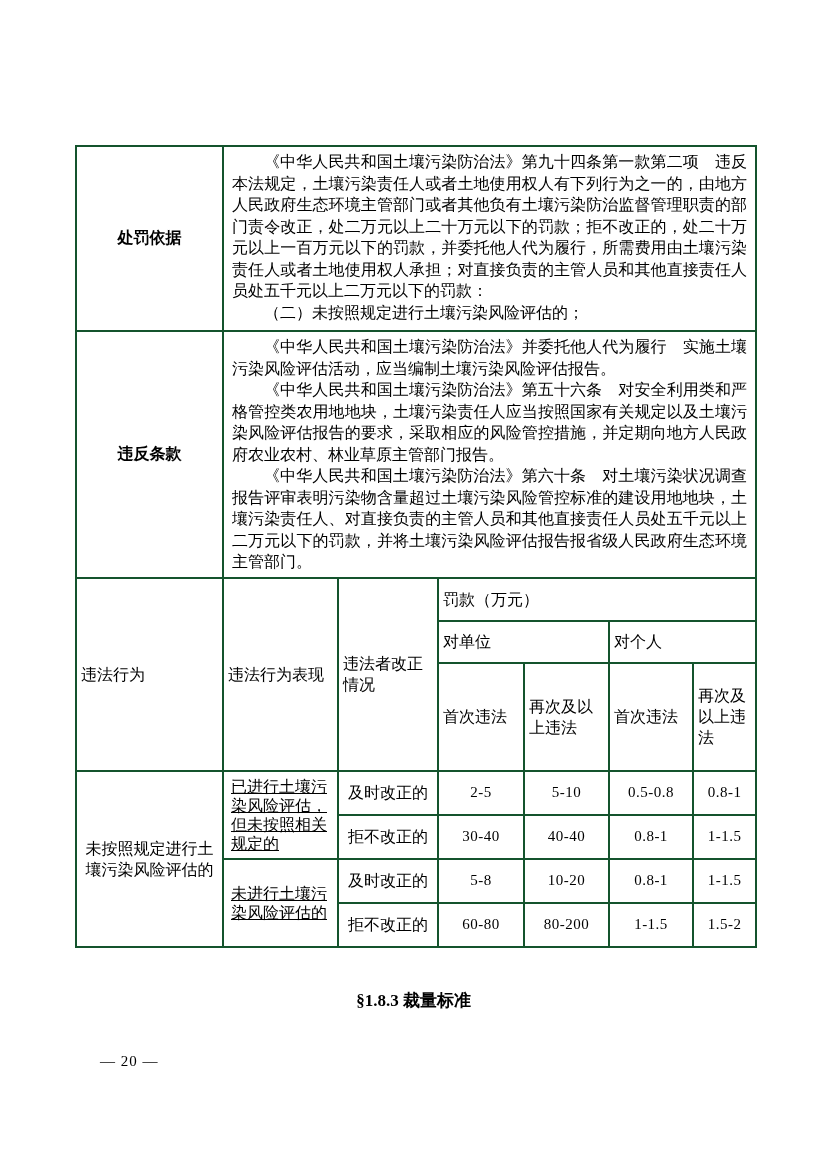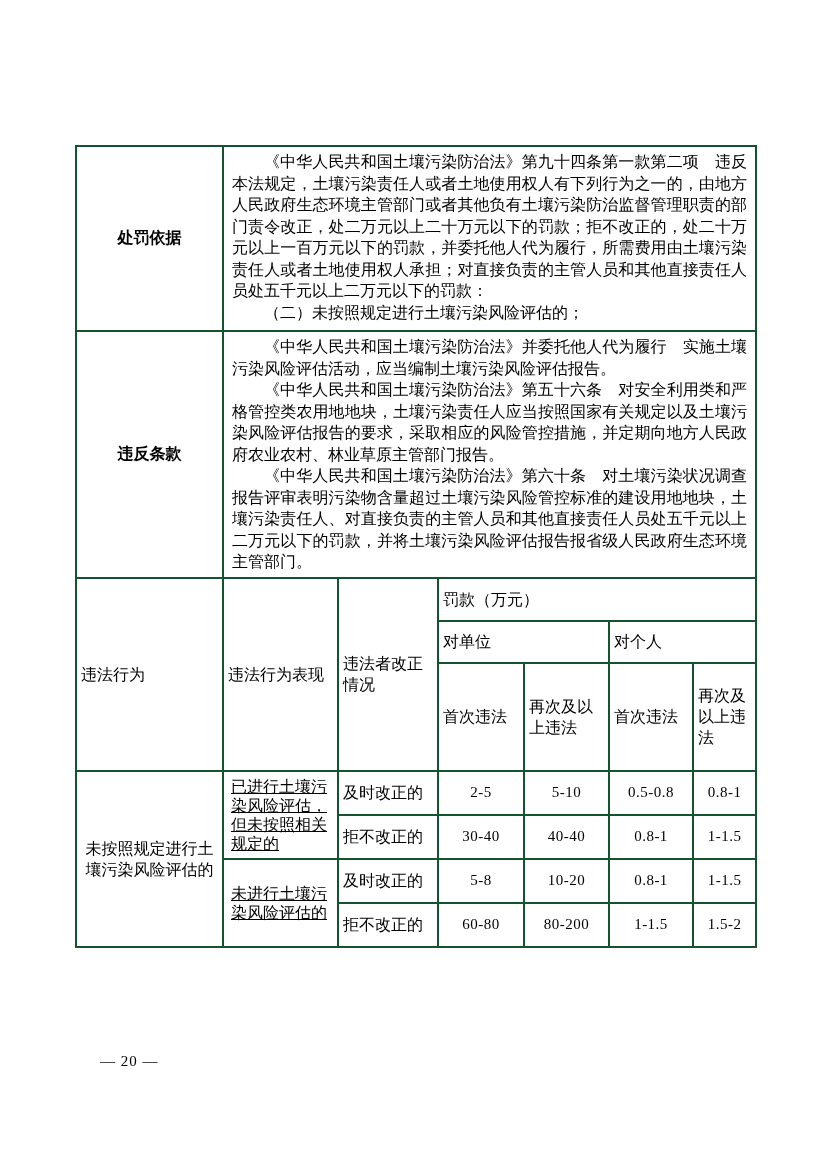--- a/index.html
+++ b/index.html
@@ -41,21 +41,21 @@
       vertical-align: top;
     }
     .content-cell p { text-indent: 2em; }
     .hdr {
       font-weight: normal;
       font-size: 16px;
       padding: 2px 4px;
       line-height: 21px;
     }
     .cell {
-      text-align: left;
+      text-align: center;
       font-size: 16px;
       padding: 2px 4px;
       line-height: 21px;
     }
     .act-cell {
       text-align: center;
       padding: 2px 8px;
       margin-top: 12px;
     }
     .mani-cell {
@@ -164,15 +164,16 @@
       <tr style="height:44px">
         <td class="cell">拒不改正的</td>
         <td class="cell num-cell">60-80</td>
         <td class="cell num-cell">80-200</td>
         <td class="cell num-cell">1-1.5</td>
         <td class="cell num-cell">1.5-2</td>
       </tr>
     </tbody>
   </table>
 
+  <div class="section-heading">§1.8.3 裁量标准</div>
   <div class="page-number">— 20 —</div>
 
 </div>
 
 </body></html>

